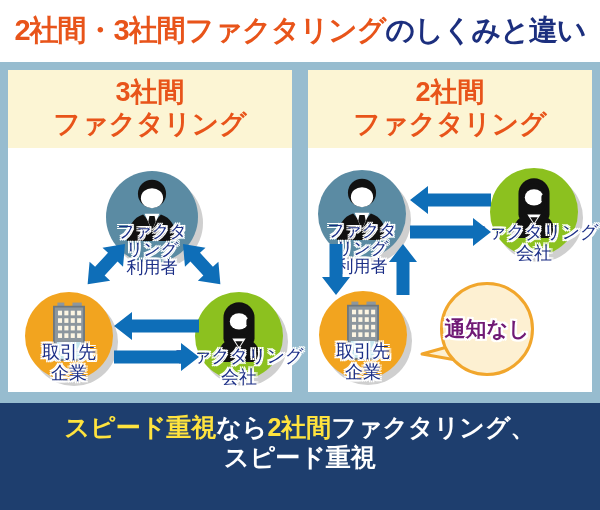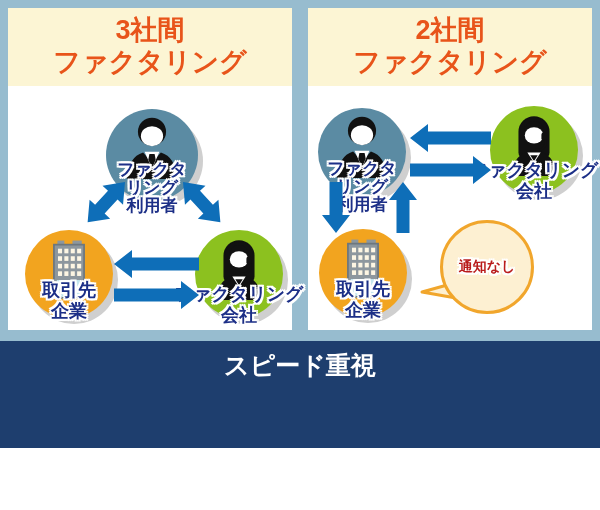--- a/index.html
+++ b/index.html
@@ -24,36 +24,36 @@
   .node { position:absolute; border-radius:50%; z-index:1; }
   .node .circle { position:absolute; inset:0; border-radius:50%; box-shadow:5px 6px 0 #cfcfcf; }
   .node.user  .circle { background:#5b8ba3; }
   .node.client .circle { background:#f2a41f; }
   .node.factor .circle { background:#8cc11f; }
   .node svg.icon { position:absolute; left:50%; transform:translateX(-50%); }
   .node.user svg.icon, .node.factor svg.icon { top:2px; width:74px; height:74px; }
   .node.client svg.icon { top:7px; width:58px; height:64px; }
 
   .node-label { position:absolute; left:50%; transform:translateX(-50%); z-index:5;
-    color:#1c2f87; font-weight:700; text-align:center; white-space:pre-line; width:170px;
+    color:#1c2f87; font-weight:400; text-align:center; white-space:pre-line; width:170px;
     text-shadow:-2px 0 0 #fff,2px 0 0 #fff,0 -2px 0 #fff,0 2px 0 #fff,
                 -2px -2px 0 #fff,2px -2px 0 #fff,-2px 2px 0 #fff,2px 2px 0 #fff; }
   .node.user  .node-label { top:52px; font-size:17px; line-height:1.05; }
   .node.client .node-label { top:50px; font-size:18px; line-height:1.15; }
   .node.factor .node-label { top:54px; font-size:18px; line-height:1.15; }
 
   
   svg.arrows { position:absolute; inset:0; z-index:3; pointer-events:none; }
   .arrow { fill:#0e6eb8; }
 
   
   .bubble { position:absolute; left:132px; top:134px; width:94px; height:94px; border-radius:50%;
     background:#fdf0d2; border:3px solid #f1a62c; z-index:4;
     display:flex; align-items:center; justify-content:center; }
-  .bubble-text { color:#b91c1c; font-size:14px; font-weight:800; white-space:nowrap;
+  .bubble-text { color:#701a75; font-size:21px; font-weight:800; white-space:nowrap;
     text-shadow:-2px 0 0 #fff,2px 0 0 #fff,0 -2px 0 #fff,0 2px 0 #fff,
                 -2px -2px 0 #fff,2px -2px 0 #fff,-2px 2px 0 #fff,2px 2px 0 #fff;text-align:center; }
 
   
   .footer { height:107px; background:#1e3e6e; padding-top:9px; }
   .footer .line { text-align:center; font-size:25px; font-weight:800; line-height:30px; color:#ffffff; white-space:nowrap; }
   .footer .hl-yellow { color:#ffe33e; }
   .footer .hl-orange { color:#f6ab26; }
 </style>
 </head>
@@ -106,20 +106,23 @@
       </g>
       <rect x="29" y="74" width="42" height="13" fill="#c5e6ee"></rect>
       <rect x="29" y="90" width="42" height="13" fill="#c5e6ee"></rect>
       <path d="M43 74 v13 M57 74 v13 M43 90 v13 M57 90 v13 M29 88 h42" stroke="#fff" stroke-width="2.5"></path>
     </symbol>
   </defs>
 </svg>
 
 <div class="page">
 
+  <div class="header">
+    <h1><span class="t-accent">2社間・3社間ファクタリング</span><span class="t-navy">のしくみと違い</span></h1>
+  </div>
 
   <div class="main">
 
     <div class="panel">
       <div class="panel-header">
         <div class="panel-title">3社間
 ファクタリング</div>
       </div>
       <div class="panel-body">
 
@@ -220,16 +223,17 @@
         </svg>
 
         <div class="bubble">
           <div class="bubble-text">通知なし</div>
         </div>
       </div>
     </div>
   </div>
 
   <div class="footer">
+    <div class="line"><span class="hl-yellow">スピード重視</span><span>なら</span><span class="hl-yellow">2社間</span><span>ファクタリング、</span></div>
     <div class="line"><span>スピード重視</span></div>
   </div>
 
 </div>
 
 </body></html>

